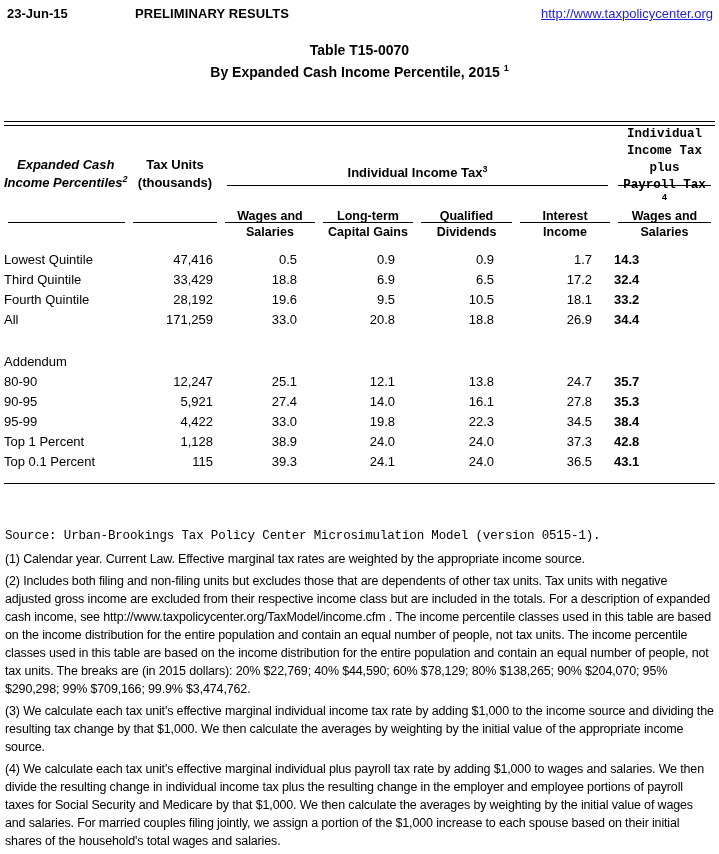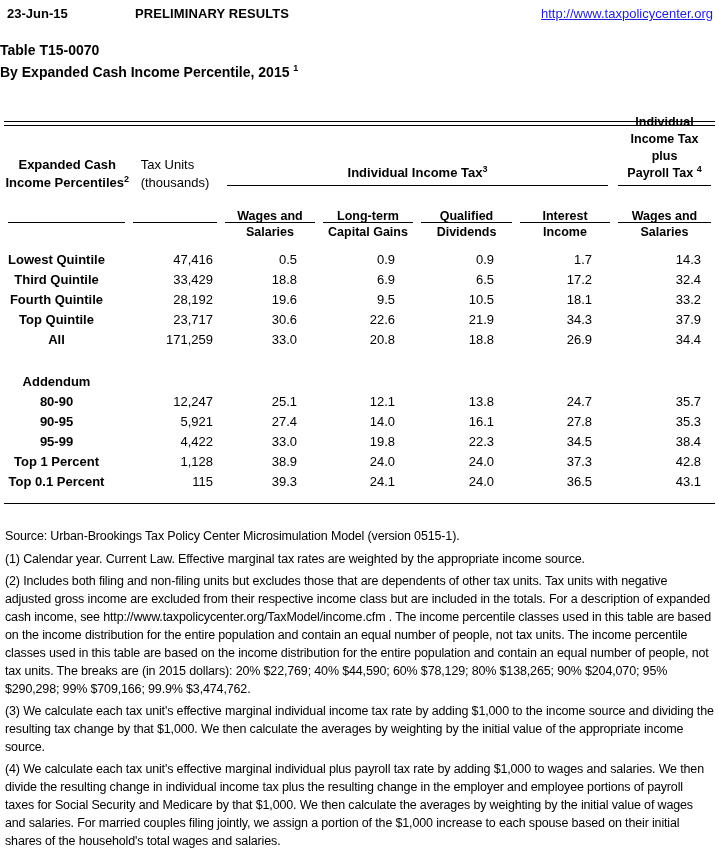--- a/index.html
+++ b/index.html
@@ -11,48 +11,48 @@
     font-family:"Liberation Sans","DejaVu Sans",sans-serif;
     overflow:hidden;
     --cols:125px 92px 98px 98px 99px 98px 101px;
   }
   
   .topbar{position:absolute;top:6px;left:0;width:719px;height:18px;font-size:13px;font-weight:700;}
   .date{position:absolute;left:7px;top:0;}
   .prelim{position:absolute;left:135px;top:0;letter-spacing:.1px;}
   .toplink{position:absolute;right:6px;top:0;font-weight:400;color:#1f1fd6;}
   
-  .titleblock{position:absolute;top:39px;left:0;width:719px;text-align:left;font-size:14px;font-weight:700;line-height:22px;}
+  .titleblock{position:absolute;top:39px;left:0;width:719px;text-align:center;font-size:14px;font-weight:700;line-height:22px;}
   sup{font-size:9px;font-weight:700;vertical-align:super;line-height:0;}
   
   .tbl{position:absolute;top:121px;left:4px;width:711px;}
   .double-rule{height:5px;border-top:1.5px solid #000;border-bottom:1.5px solid #000;box-sizing:border-box;}
   .hdr{display:grid;grid-template-columns:var(--cols);grid-template-rows:60px 36px 2px;}
-  .h-c1{grid-column:1;grid-row:1/3;display:flex;align-items:center;justify-content:flex-end;text-align:center;font-weight:700;font-size:13px;line-height:18px;}
-  .h-c2{grid-column:2;grid-row:1/3;display:flex;align-items:center;justify-content:center;text-align:left;font-weight:400;font-size:13px;line-height:18px;}
+  .h-c1{grid-column:1;grid-row:1/3;display:flex;align-items:center;justify-content:flex-start;text-align:center;font-weight:700;font-size:13px;line-height:18px;font-style:italic;}
+  .h-c2{grid-column:2;grid-row:1/3;display:flex;align-items:center;justify-content:center;text-align:center;font-weight:700;font-size:13px;line-height:18px;}
   .h-g1{grid-column:3/7;grid-row:1;margin:0 6px;border-bottom:1.6px solid #000;display:flex;align-items:flex-end;justify-content:center;font-weight:700;font-size:13px;padding-bottom:5px;}
-  .h-g2{grid-column:7;grid-row:1;margin:0 4px;border-bottom:1.6px solid #000;display:flex;align-items:flex-end;justify-content:center;text-align:center;font-weight:700;font-size:12.5px;line-height:17px;padding-bottom:3px;}
+  .h-g2{grid-column:7;grid-row:1;margin:0 4px;border-bottom:1.6px solid #000;display:flex;align-items:flex-start;justify-content:center;text-align:center;font-weight:700;font-size:12.5px;line-height:17px;padding-bottom:3px;font-family:Liberation Mono, monospace;}
   .h-sub{grid-row:2;display:flex;align-items:center;justify-content:center;text-align:center;font-weight:700;font-size:12.5px;line-height:16px;padding-top:2px;margin-top:36px;}
   .s3{grid-column:3}.s4{grid-column:4}.s5{grid-column:5}.s6{grid-column:6}.s7{grid-column:7}
   .useg{grid-row:3;border-top:1.6px solid #000;margin:0 4px;}
   .u1{grid-column:1}.u2{grid-column:2}.u3{grid-column:3}.u4{grid-column:4}.u5{grid-column:5}.u6{grid-column:6}.u7{grid-column:7}
   
   .spacer25{height:25px;}
   .spacer22{height:22px;}
   .spacer12{height:12px;}
   .drow{display:grid;grid-template-columns:var(--cols);height:20px;align-items:center;font-size:13px;}
-  .c1{text-align:center;padding-right:20px;font-weight:700;white-space:nowrap;}
+  .c1{text-align:left;padding-right:20px;font-weight:400;white-space:nowrap;}
   .c2{text-align:right;padding-right:8px;}
   .cv{text-align:right;padding-right:22px;}
-  .cv7{text-align:right;padding-right:14px;}
+  .cv7{padding-right:14px;font-weight:bold;}
   .bottom-rule{border-top:1.6px solid #000;height:0;}
   
   .foot{position:absolute;top:527px;left:5px;width:709px;font-size:12.5px;line-height:18px;letter-spacing:-0.15px;}
   .foot p{margin:0 0 4px 0;}
-  .foot p.src{margin-bottom:5px;}
+  .foot p.src{margin-bottom:5px;font-family:Liberation Mono, monospace;}
 </style>
 </head>
 <body>
 
 <div class="page">
 
   <div class="topbar">
     <span class="date">23-Jun-15</span>
     <span class="prelim">PRELIMINARY RESULTS</span>
     <a class="toplink" href="#">http://www.taxpolicycenter.org</a>
@@ -130,29 +130,20 @@
     <div class="drow">
       <div class="c1">Fourth Quintile</div>
       <div class="c2">28,192</div>
       <div class="cv">19.6</div>
       <div class="cv">9.5</div>
       <div class="cv">10.5</div>
       <div class="cv">18.1</div>
       <div class="cv7">33.2</div>
     </div>
     <div class="drow">
-      <div class="c1">Top Quintile</div>
-      <div class="c2">23,717</div>
-      <div class="cv">30.6</div>
-      <div class="cv">22.6</div>
-      <div class="cv">21.9</div>
-      <div class="cv">34.3</div>
-      <div class="cv7">37.9</div>
-    </div>
-    <div class="drow">
       <div class="c1">All</div>
       <div class="c2">171,259</div>
       <div class="cv">33.0</div>
       <div class="cv">20.8</div>
       <div class="cv">18.8</div>
       <div class="cv">26.9</div>
       <div class="cv7">34.4</div>
     </div>
 
     <div class="spacer22"></div>

